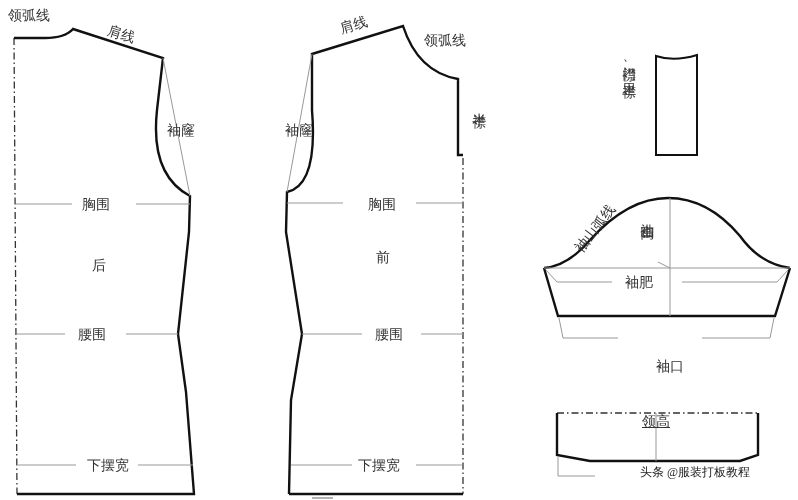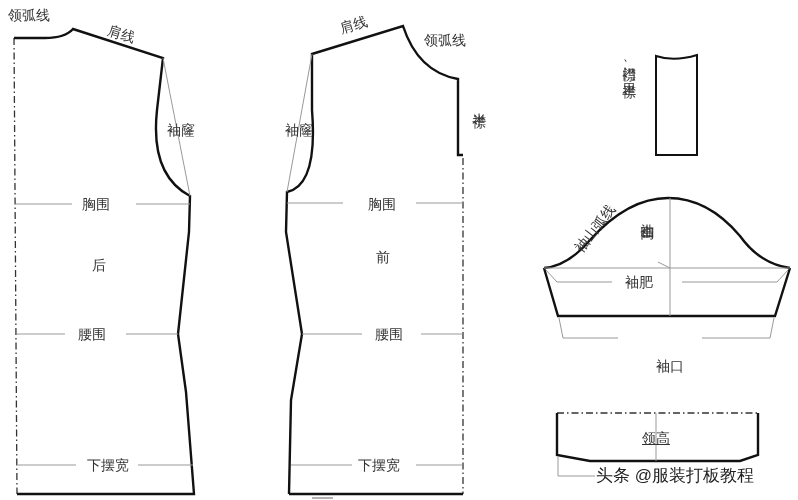--- a/index.html
+++ b/index.html
@@ -1,21 +1,21 @@
 <!DOCTYPE html>
 <html><head>
 <meta charset="utf-8">
 <style>
   html, body { margin:0; padding:0; background:#ffffff; }
   body { width:798px; height:500px; position:relative; overflow:hidden;
          font-family:"DejaVu Serif", "Liberation Serif", serif; }
   #canvas { position:absolute; left:0; top:0; width:798px; height:500px; }
   .lbl { position:absolute; font-size:14px; color:#333; white-space:nowrap; line-height:1; }
   .vlbl { position:absolute; font-size:14px; color:#333; writing-mode:vertical-rl; text-orientation:upright; line-height:1.05; letter-spacing:1px; }
-  .wm { position:absolute; font-family:Liberation Sans, sans-serif; font-size:17px; color:#222; text-shadow:0 0 2px #fff,0 0 3px #fff; white-space:nowrap; }
+  .wm { position:absolute; font-family:Liberation Serif, serif; font-size:12px; color:#222; text-shadow:0 0 2px #fff,0 0 3px #fff; white-space:nowrap;margin-left:44px; }
 </style>
 </head>
 <body>
 
 <svg id="canvas" viewBox="0 0 798 500" xmlns="http://www.w3.org/2000/svg">
 
   <g>
     <line x1="14" y1="38" x2="17" y2="494" stroke="#333" stroke-width="1.3" stroke-dasharray="7,3,1.5,3"></line>
     <path d="M14 38 L45 38 Q65 38 73 29 L163 58 L157 110 Q150 175 190 196 L189 232 L178 334 L186 392 L194 494 L17 494" fill="none" stroke="#111" stroke-width="2.4"></path>
     <line x1="163" y1="58" x2="190" y2="196" stroke="#999" stroke-width="1"></line>
@@ -82,15 +82,15 @@
 <div class="lbl" style="left:375px;top:327px;">腰围</div>
 <div class="lbl" style="left:358px;top:458px;">下摆宽</div>
 
 <div class="vlbl" style="left:622px;top:55px;">门襟、里襟</div>
 
 <div class="lbl" style="left:572px;top:246px;transform:rotate(-52deg);transform-origin:left top;">袖山弧线</div>
 <div class="vlbl" style="left:640px;top:212px;">袖山高</div>
 <div class="lbl" style="left:625px;top:275px;text-align:right;">袖肥</div>
 <div class="lbl" style="left:656px;top:331px;margin-top:28px;">袖口</div>
 
-<div class="lbl" style="left:642px;top:431px;text-decoration:underline;">领高</div>
+<div class="lbl" style="left:642px;top:414px;text-decoration:underline;">领高</div>
 
 <div class="wm" style="left:596px;top:464px;">头条 @服装打板教程</div>
 
 </body></html>

